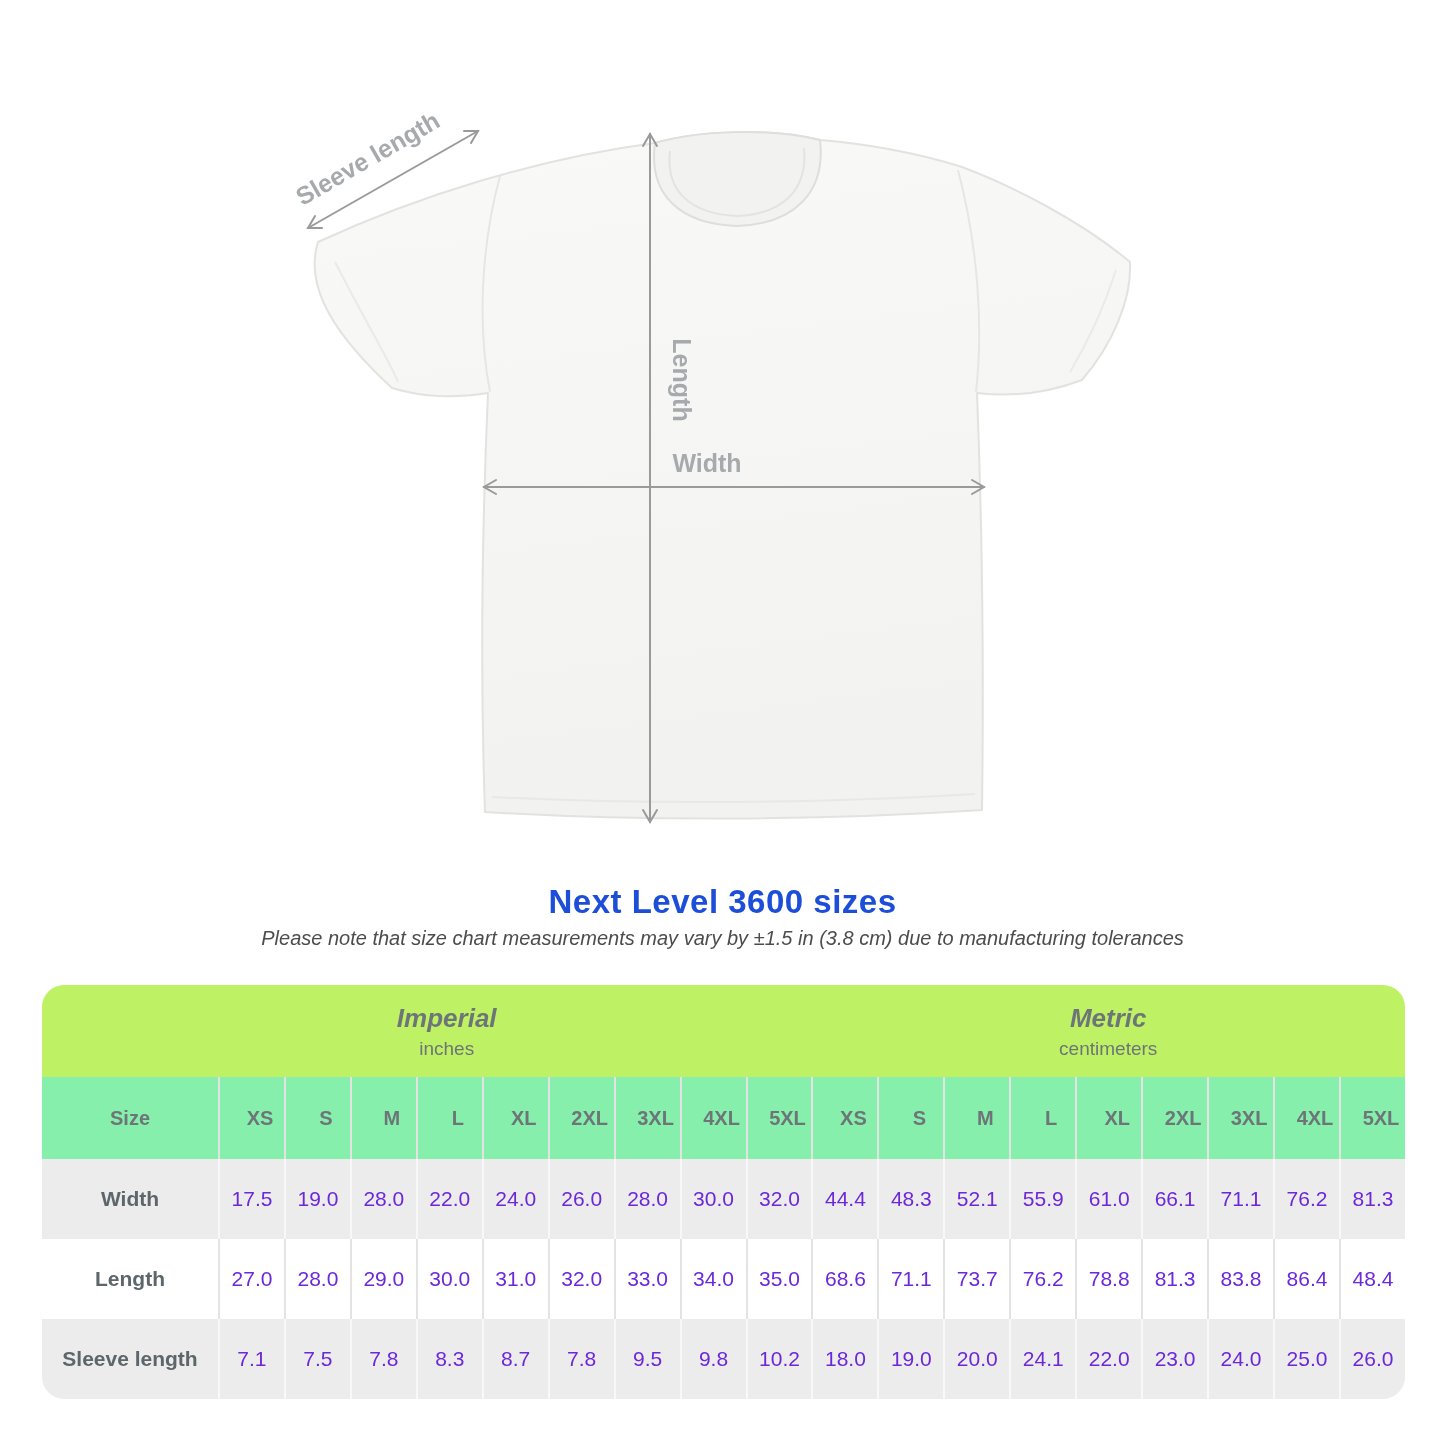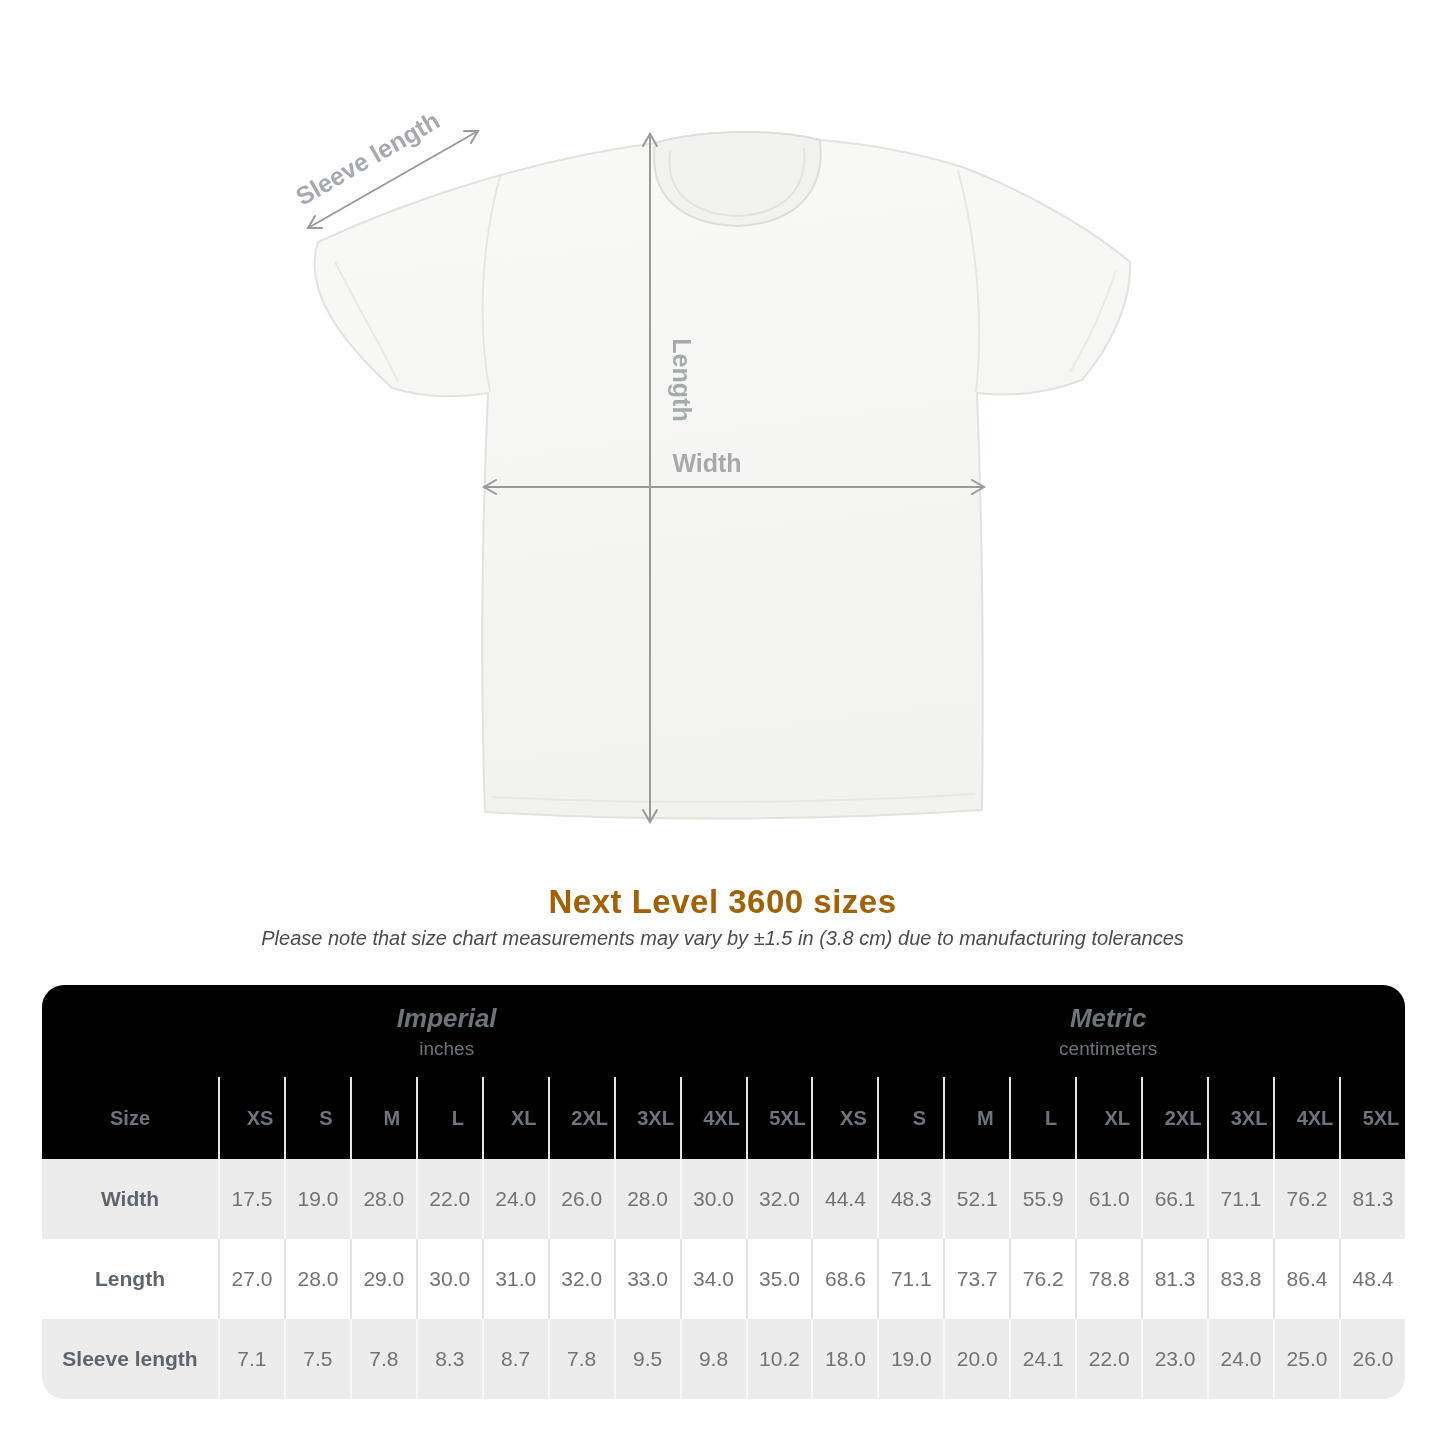--- a/index.html
+++ b/index.html
@@ -5,55 +5,55 @@
   html,body{margin:0;padding:0;background:#fff;}
   .stage{
     position:relative;width:1445px;height:1445px;background:#ffffff;
     font-family:"Liberation Sans", sans-serif;overflow:hidden;
   }
   svg.diagram{position:absolute;top:0;left:0;display:block;}
 
   
   .heading{position:absolute;top:882px;left:0;width:100%;text-align:center;}
   .heading .title{
-    font-size:33px;font-weight:bold;color:#a16207;letter-spacing:0.5px;line-height:40px;
+    font-size:33px;font-weight:bold;color:#1d4ed8;letter-spacing:0.5px;line-height:40px;
   }
   .heading .note{
     margin-top:3px;font-size:20px;font-style:italic;color:#4c4c4c;line-height:26px;
   }
 
   
   .table-wrap{
     position:absolute;left:42px;top:985px;width:1363px;
     border-radius:22px;overflow:hidden;
   }
   table.size-table{
     width:100%;border-collapse:separate;border-spacing:0;table-layout:fixed;
   }
   col.label-col{width:176px;}
   thead tr.group-row th{
-    height:92px;background:#000000;vertical-align:middle;text-align:center;
+    height:92px;background:#bef264;vertical-align:middle;text-align:center;
     font-weight:normal;padding:0;
   }
   thead tr.group-row th.imperial{padding-left:40px;}
   .g-title{font-size:26px;font-weight:bold;font-style:italic;color:#6d7578;line-height:30px;}
   .g-unit{font-size:19px;color:#6d7578;margin-top:5px;line-height:22px;}
 
   thead tr.size-row th{
-    height:82px;background:#000000;text-align:center;vertical-align:middle;
+    height:82px;background:#86efac;text-align:center;vertical-align:middle;
     font-size:20px;font-weight:bold;color:#6d7578;padding:0;
   }
   thead tr.size-row th:nth-child(n+2){border-left:2px solid #e3e3e3;padding-left:16px;}
 
   tbody tr{height:80px;}
   tbody tr.gray{background:#ececec;}
   tbody tr.white{background:#ffffff;}
   tbody td{
     text-align:center;vertical-align:middle;padding:0;
-    font-size:21px;color:#737373;
+    font-size:21px;color:#6d28d9;
   }
   tbody td.row-label{
     font-size:21px;font-weight:bold;color:#5d666a;
   }
   tbody tr td:nth-child(n+2){border-left:2px solid #e3e3e3;}
   tbody tr.gray td:nth-child(n+2){border-left-color:#f8f8f8;}
 </style>
 </head>
 <body>
 

